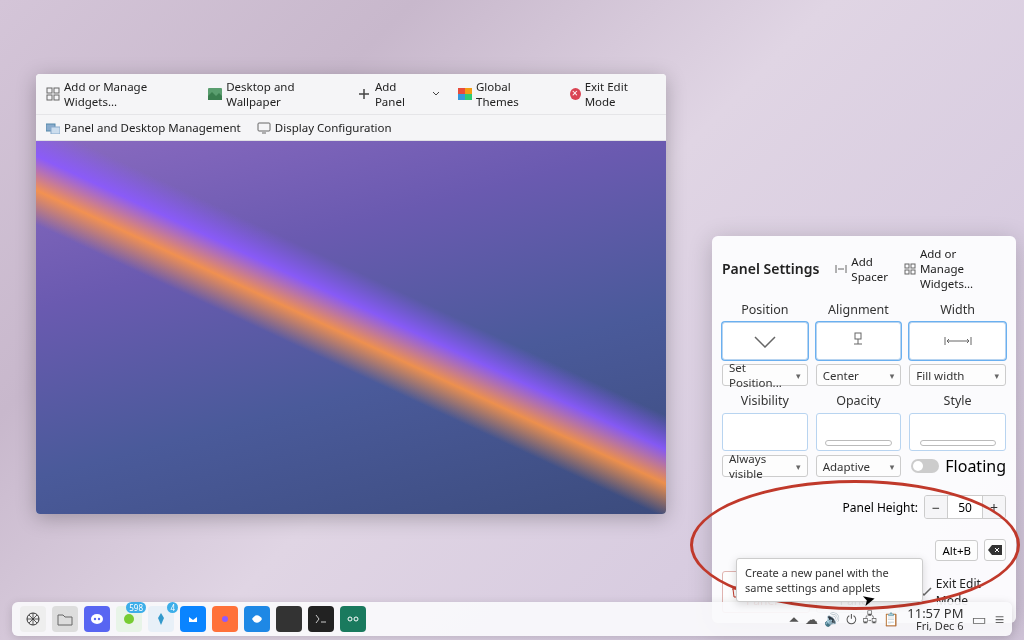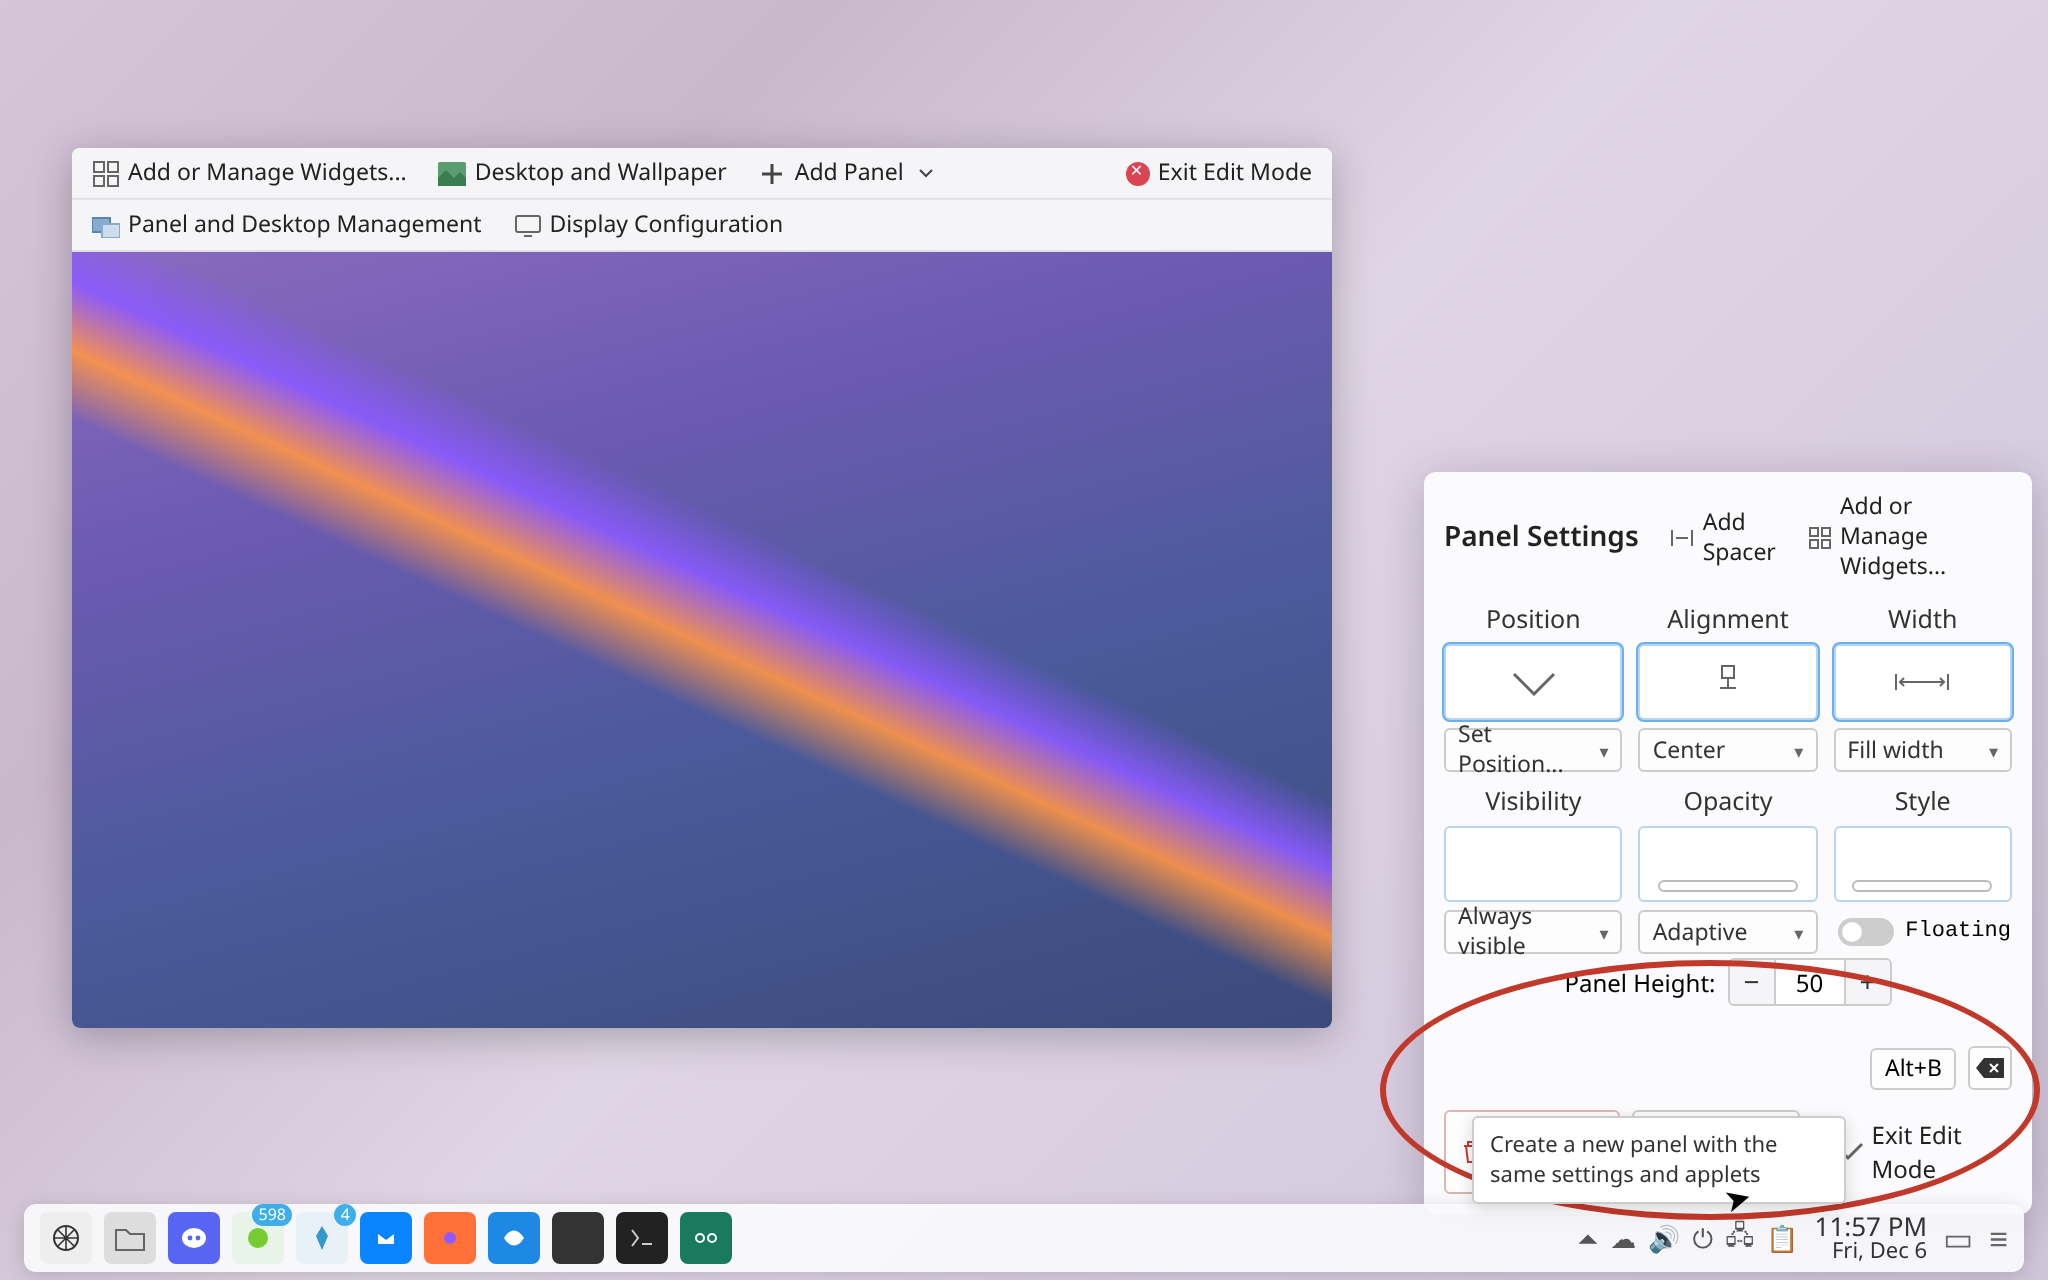--- a/index.html
+++ b/index.html
@@ -55,21 +55,21 @@
 .ps-preview.sel { box-shadow: 0 0 0 1px #6ab0f0; }
 .ps-select {
   width: 100%; height: 22px; font-size: 11.5px; border: 1px solid #ccc; border-radius: 3px;
   background: #fdfdfd; padding: 0 6px; display: flex; align-items: center; justify-content: space-between;
   color: #333;
 }
 .chev { font-size: 9px; color: #666; }
 .toggle-row { display: flex; align-items: center; gap: 6px; width: 100%; height: 22px; padding-left: 2px;}
 .toggle { width: 28px; height: 14px; border-radius: 7px; background: #ccc; position: relative; }
 .toggle::after { content:""; position:absolute; left:2px; top:2px; width:10px;height:10px;border-radius:50%;background:#fff; }
-.ph-row { display: flex; align-items: center; justify-content: center; gap: 6px; margin-top: 2px; font-size: 12px; }
+.ph-row { display: flex; align-items: center; justify-content: flex-end; gap: 6px; margin-top: 18px; font-size: 12px; }
 .spin { display: flex; border: 1px solid #ccc; border-radius: 3px; overflow: hidden; }
 .spin button { width: 22px; height: 22px; background: #f5f5f7; border: none; font-size: 14px; color: #333; }
 .spin input { width: 36px; text-align: center; border: none; border-left:1px solid #ccc; border-right:1px solid #ccc; font-size: 12px; }
 .shortcut-row { display:flex; justify-content:flex-end; align-items:center; gap:6px; margin-top:20px; font-size:11.5px; }
 .kb { border:1px solid #ccc; border-radius:3px; padding:2px 6px; background:#fdfdfd; }
 .back { width:22px;height:22px;border:1px solid #ccc;border-radius:3px;background:#fdfdfd;display:flex;align-items:center;justify-content:center;}
 .ps-footer { display:flex; align-items:center; gap:6px; margin-top:10px; }
 .ps-fbtn {
   display:inline-flex; align-items:center; gap:4px; font-size:12px; border:1px solid #ccc;
   border-radius:3px; padding:3px 8px; background:#fdfdfd; color:#222;
@@ -135,20 +135,31 @@
             <path d="M6 1v10M1 6h10" stroke="#444" stroke-width="1.5"></path>
           </svg>
         </span>
       <span>Add Panel</span>
       <span class="tb-icon">
           <svg width="8" height="8">
             <path d="M1 2l3 3 3-3" fill="none" stroke="#444"></path>
           </svg>
         </span>
     </div>
+    <div class="tb-btn">
+      <span class="tb-icon">
+          <svg width="14" height="12">
+            <rect width="7" height="6" fill="#e74c3c"></rect>
+            <rect x="7" width="7" height="6" fill="#f39c12"></rect>
+            <rect y="6" width="7" height="6" fill="#3498db"></rect>
+            <rect x="7" y="6" width="7" height="6" fill="#2ecc71"></rect>
+          </svg>
+        </span>
+      <span>Global Themes</span>
+    </div>
     <div class="spacer-flex"></div>
     <div class="tb-btn exit-btn">
       <span class="red-dot"></span>
       <span>Exit Edit Mode</span>
     </div>
   </div>
   <div class="editor-toolbar2">
     <div class="tb-btn">
       <span class="tb-icon">
           <svg width="14" height="12">
@@ -252,21 +263,21 @@
           <span class="chev">▾</span>
         </div>
     </div>
     <div class="ps-cell">
       <span class="ps-label">Style</span>
       <div class="ps-preview">
           <div style="position:absolute;left:10%;right:10%;bottom:4px;height:6px;border:1px solid #bbb;border-radius:3px"></div>
         </div>
       <div class="toggle-row">
         <div class="toggle"></div>
-        <span style="font-size:11px;font-family:Liberation Mono, monospace;">Floating</span>
+        <span style="font-size:16px;">Floating</span>
       </div>
     </div>
   </div>
 
   <div class="ph-row">
     <span>Panel Height:</span>
     <div class="spin">
       <button>−</button>
       <input value="50" style="">
       <button>+</button>

